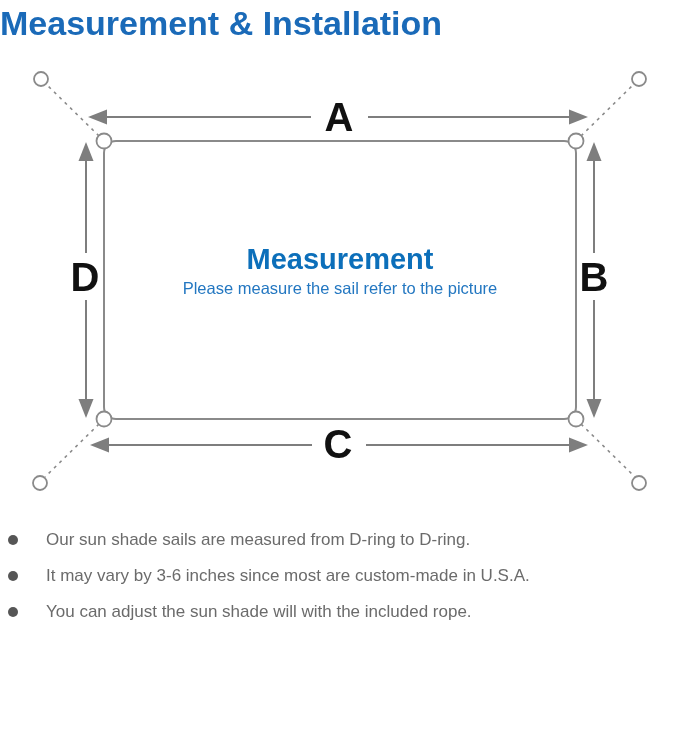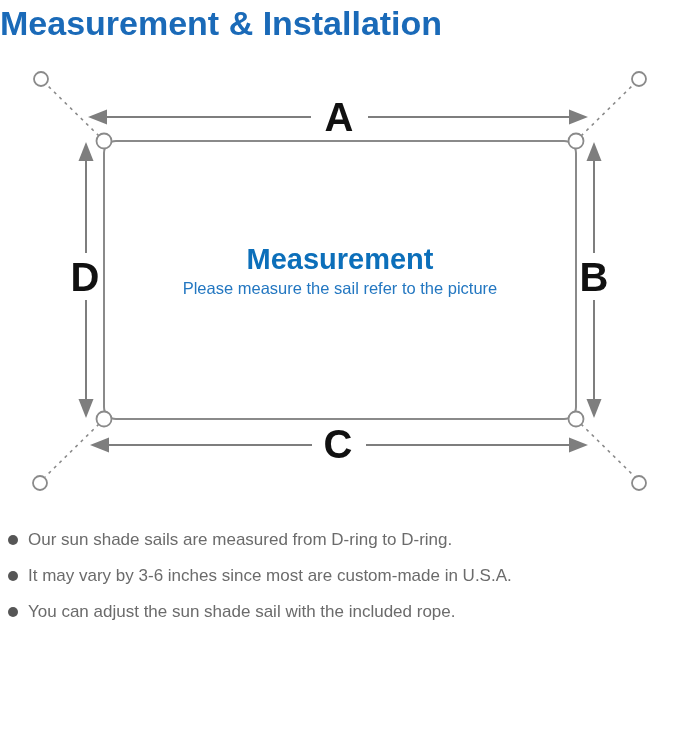--- a/index.html
+++ b/index.html
@@ -61,21 +61,21 @@
   .notes{
     position:absolute;top:529px;left:0;
     width:679px;
     margin:0;padding:0 6px 0 8px;
     list-style:none;
     box-sizing:border-box;
   }
   .notes li{
     display:flex;
     align-items:flex-start;
-    gap:10px;
+    gap:28px;
     margin:0 0 14px 0;
     color:var(--note-gray);
     font-size:17px;
     line-height:22px;
   }
   .notes .dot{
     width:10px;height:10px;border-radius:50%;
     background:var(--dot-gray);
     flex:0 0 auto;
     margin-top:6px;
@@ -148,15 +148,15 @@
   <li>
     <span class="dot"></span>
     <span class="note-text">Our sun shade sails are measured from D-ring to D-ring.</span>
   </li>
   <li>
     <span class="dot"></span>
     <span class="note-text">It may vary by 3-6 inches since most are custom-made in U.S.A.</span>
   </li>
   <li>
     <span class="dot"></span>
-    <span class="note-text">You can adjust the sun shade sail with the included rope.</span>
+    <span class="note-text">You can adjust the sun shade will with the included rope.</span>
   </li>
 </ul>
 
 </body></html>

